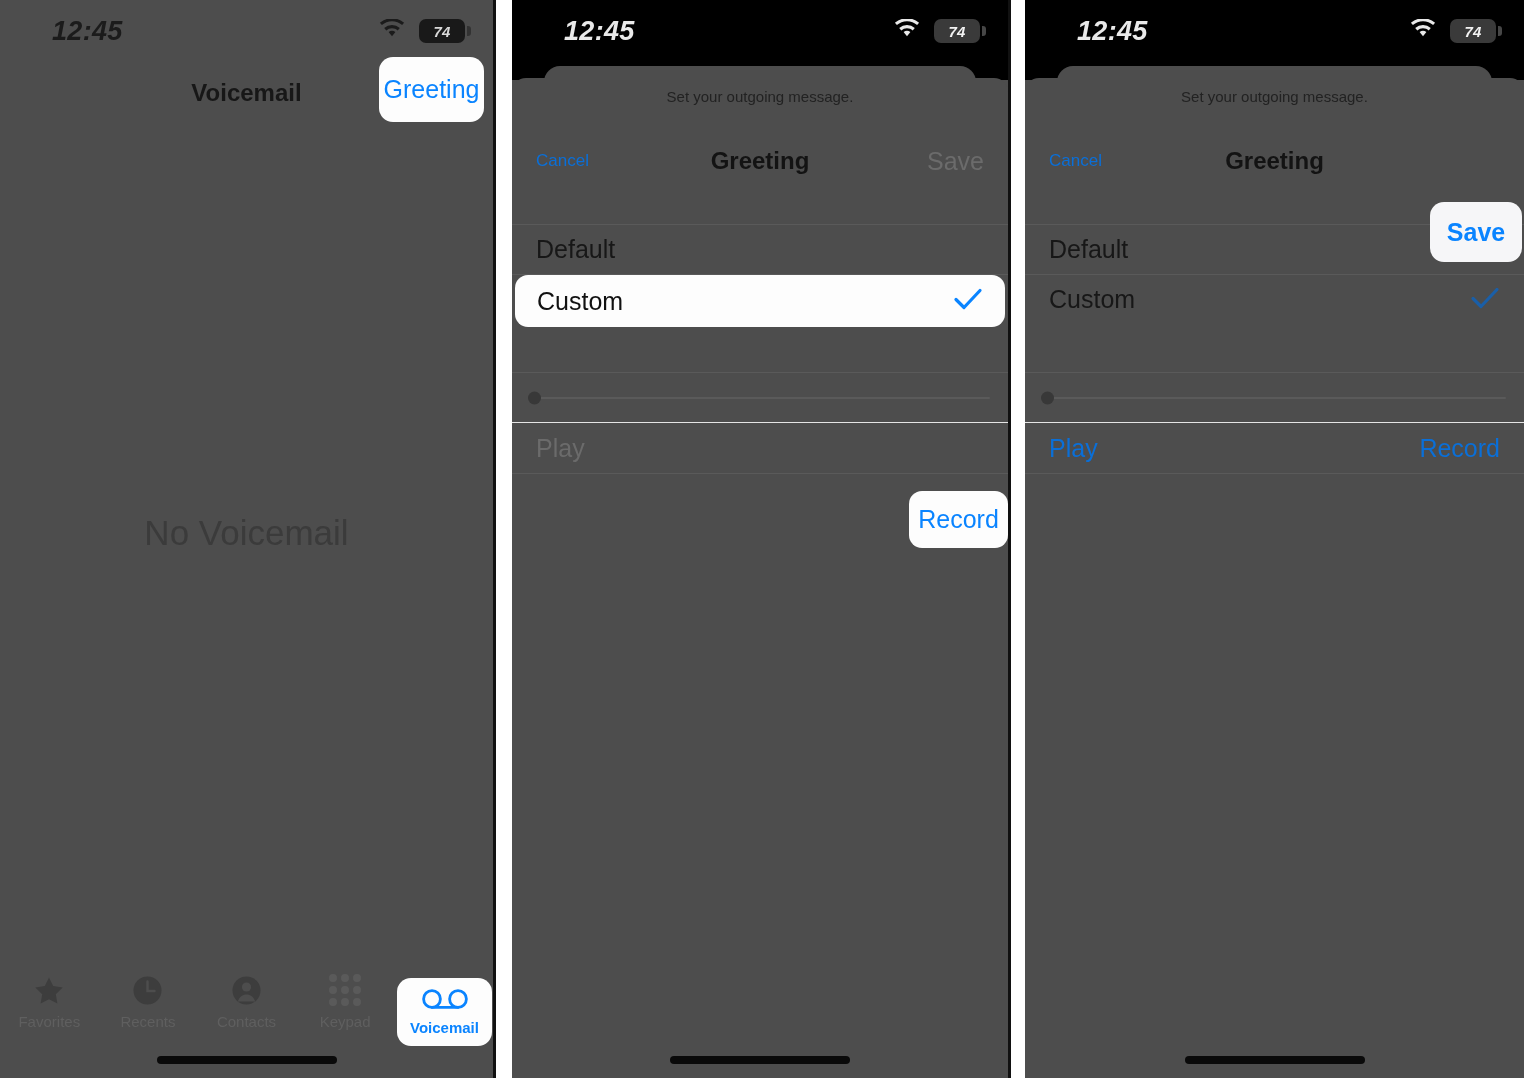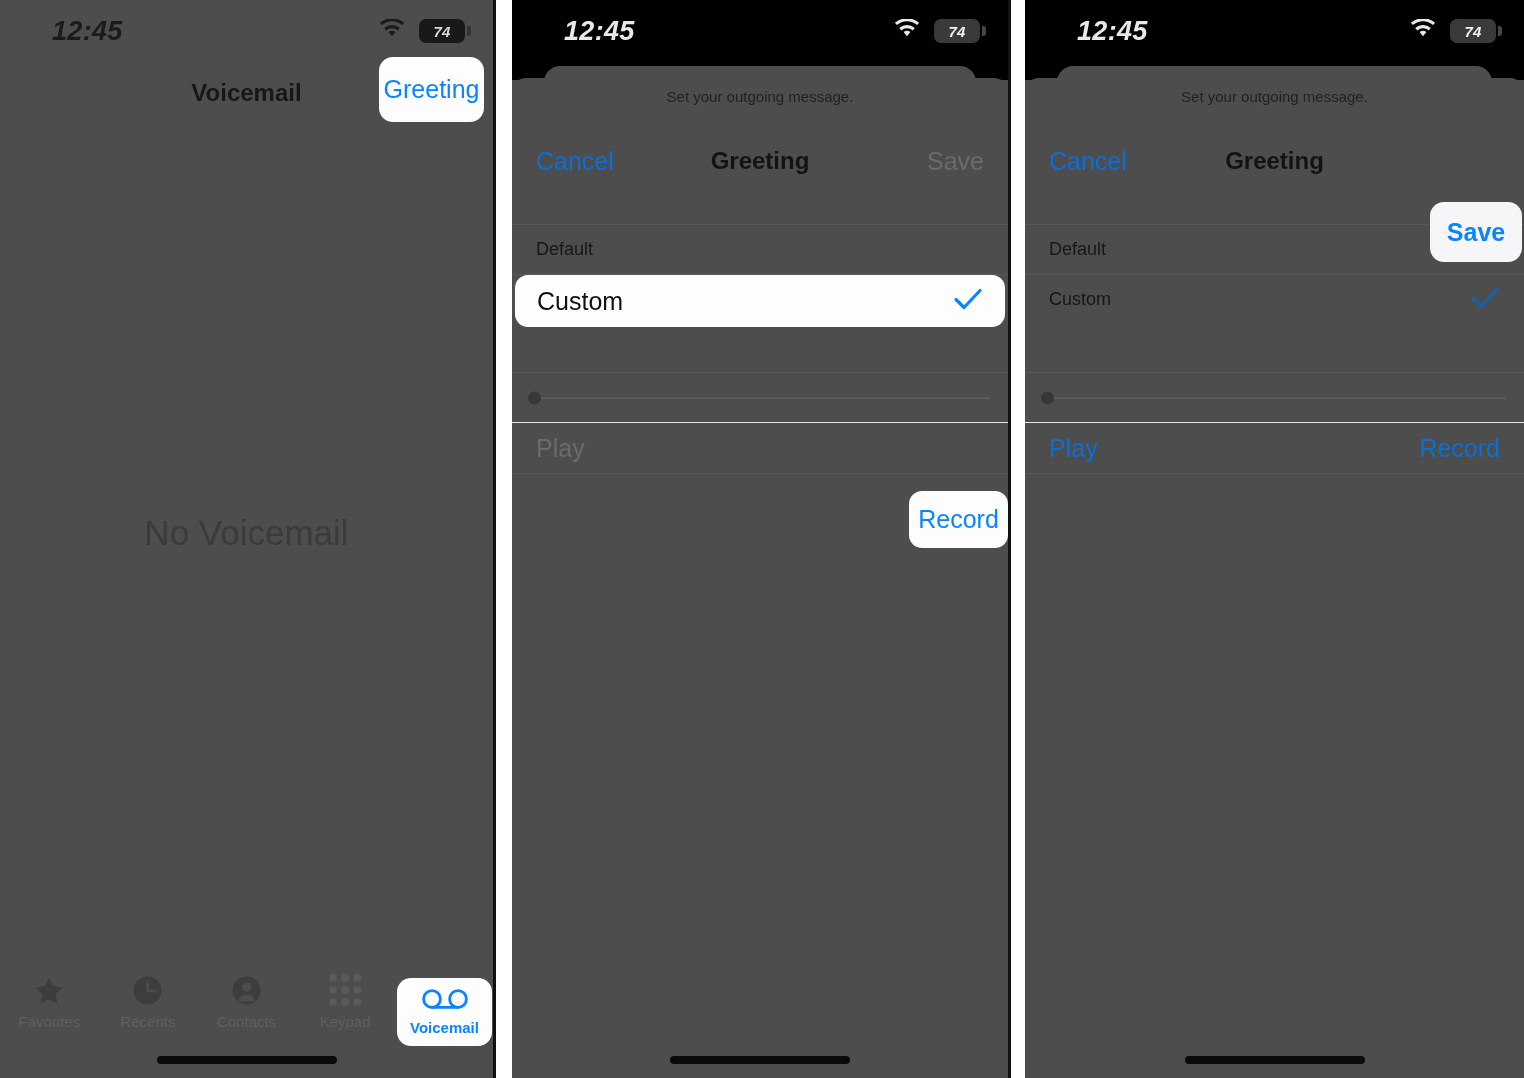--- a/index.html
+++ b/index.html
@@ -163,42 +163,42 @@
     position:absolute; top:10px; left:0; right:0;
     text-align:center;
     font-size:15px; color:#222;
   }
   .sheet-nav {
     position:absolute; top:50px; left:0; right:0;
     height:66px;
     display:flex; align-items:center;
     padding:0 24px;
   }
-  .sheet-nav .cancel { font-size:25px; color:#0a6fd8; }
+  .sheet-nav .cancel { font-size:17px; color:#0a6fd8; }
   .sheet-nav .title {
     position:absolute; left:0; right:0;
     text-align:center;
     font-size:24px; font-weight:700; color:#131313;
     pointer-events:none;
   }
   .sheet-nav .save { margin-left:auto; font-size:25px; }
   .save.disabled { color:#6b6b6b; }
   .save.enabled  { color:#0a84ff; font-weight:700; }
 
   .list {
     position:absolute; top:146px; left:0; right:0;
   }
   .list-row {
     position:relative;
     height:50px;
     display:flex; align-items:center;
     padding:0 24px;
     border-top:1px solid #5a5a5a;
   }
-  .list-row .label { font-size:18px; color:#171717; }
+  .list-row .label { font-size:25px; color:#171717; }
   .list-row .check { margin-left:auto; }
   .gap-block { height:48px; }
 
   .scrub-wrap {
     position:relative;
     height:50px;
     border-top:1px solid #5a5a5a;
     display:flex; align-items:center;
     padding:0 18px;
   }

